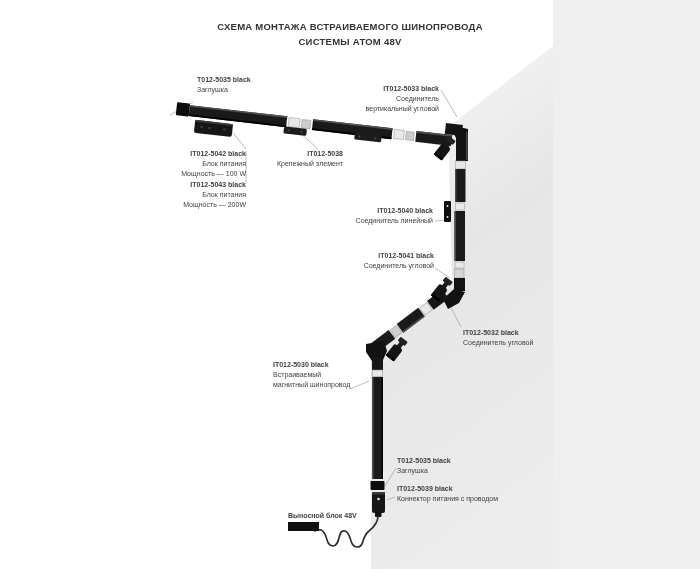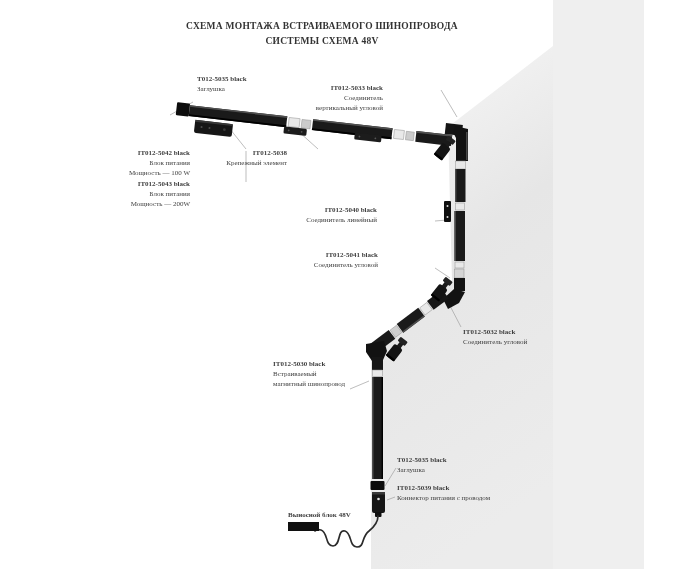--- a/index.html
+++ b/index.html
@@ -1,18 +1,18 @@
 <!DOCTYPE html>
 <html><head>
 <meta charset="utf-8">
 <style>
   html,body{margin:0;padding:0;background:#fff;}
   .stage{
-    position:relative;width:644px;height:569px;background:#0ea5e9;overflow:hidden;
-    font-family:Liberation Serif, serif;
+    position:relative;width:700px;height:569px;background:#0ea5e9;overflow:hidden;
+    font-family:Liberation Sans, sans-serif;
   }
   svg.scene{position:absolute;left:0;top:0;}
   .title{
     position:absolute;top:19px;left:0;right:0;text-align:center;
     font-size:9.5px;font-weight:700;color:#333;letter-spacing:.25px;line-height:15px;
   }
   .lbl{
     position:absolute;font-size:7px;line-height:9.8px;color:#3f3f3f;white-space:nowrap;
   }
   .lbl .part{font-weight:700;}
@@ -158,21 +158,21 @@
     <g transform="translate(403,341) rotate(38)">
       <rect x="-4.5" y="-2" width="9" height="5" rx="1" fill="#222"></rect>
       <rect x="-2" y="2.5" width="4.5" height="5" fill="#1a1a1a"></rect>
       <rect x="-5" y="7" width="10.5" height="15" rx="2.5" fill="#141414"></rect>
       <rect x="-5" y="19.5" width="10.5" height="2.5" rx="1" fill="#000"></rect>
     </g>
   </svg>
 
   <div class="title">
     <div>СХЕМА МОНТАЖА ВСТРАИВАЕМОГО ШИНОПРОВОДА</div>
-    <div>СИСТЕМЫ СХЕМА 48V</div>
+    <div>СИСТЕМЫ АТОМ 48V</div>
   </div>
 
   <div class="lbl" style="top:75px;left:197px;">
     <div class="part">T012-5035 black</div>
     <div>Заглушка</div>
   </div>
 
   <div class="lbl r" style="top:84px;right:261px;">
     <div class="part">IT012-5033 black</div>
     <div>Соединитель</div>

